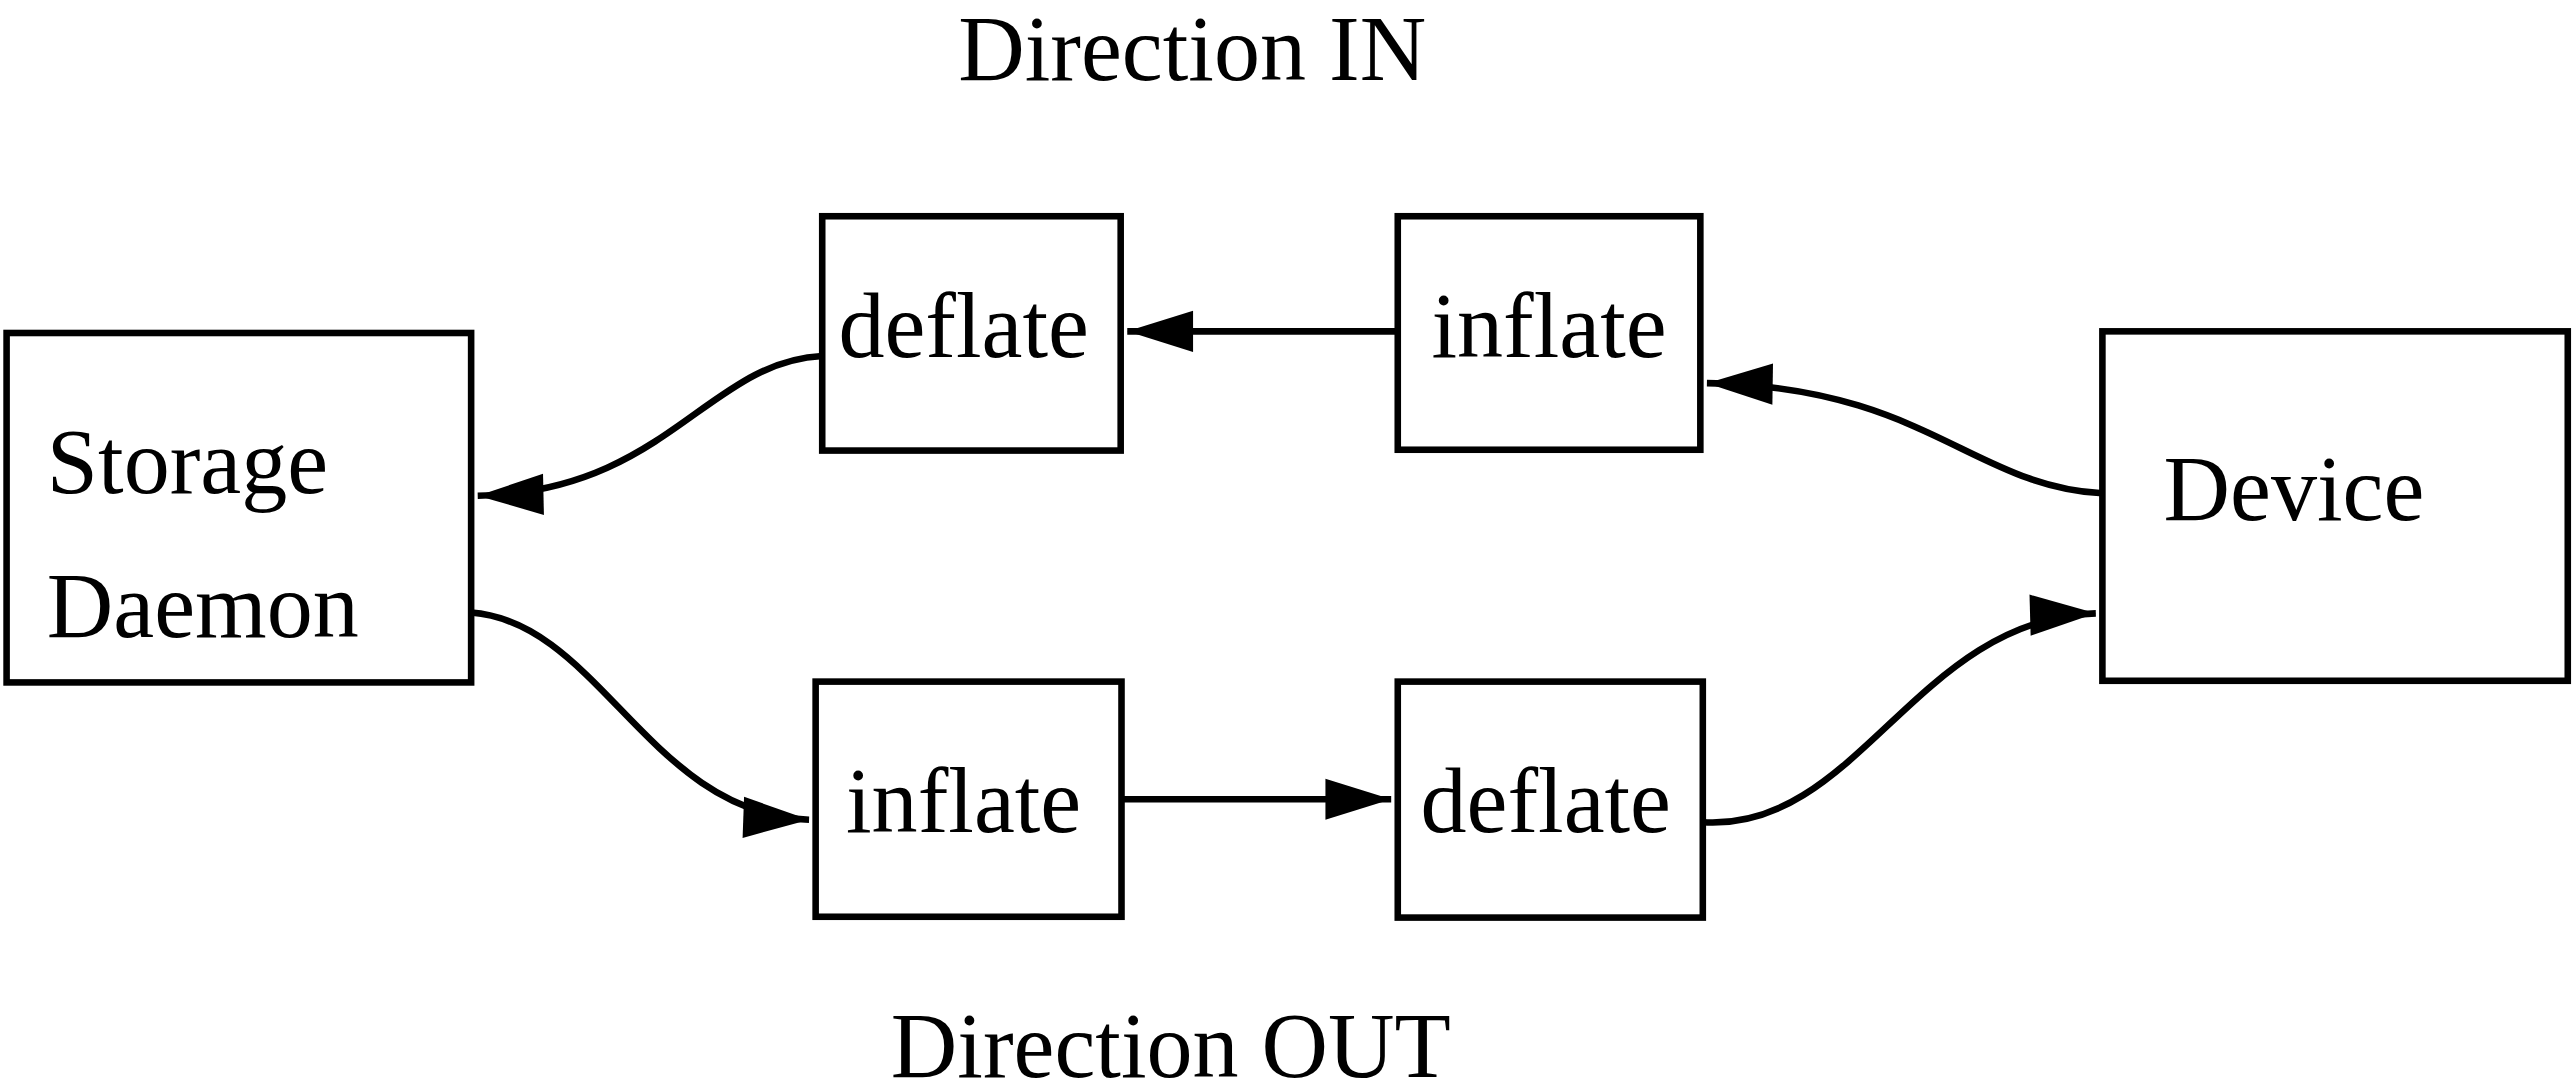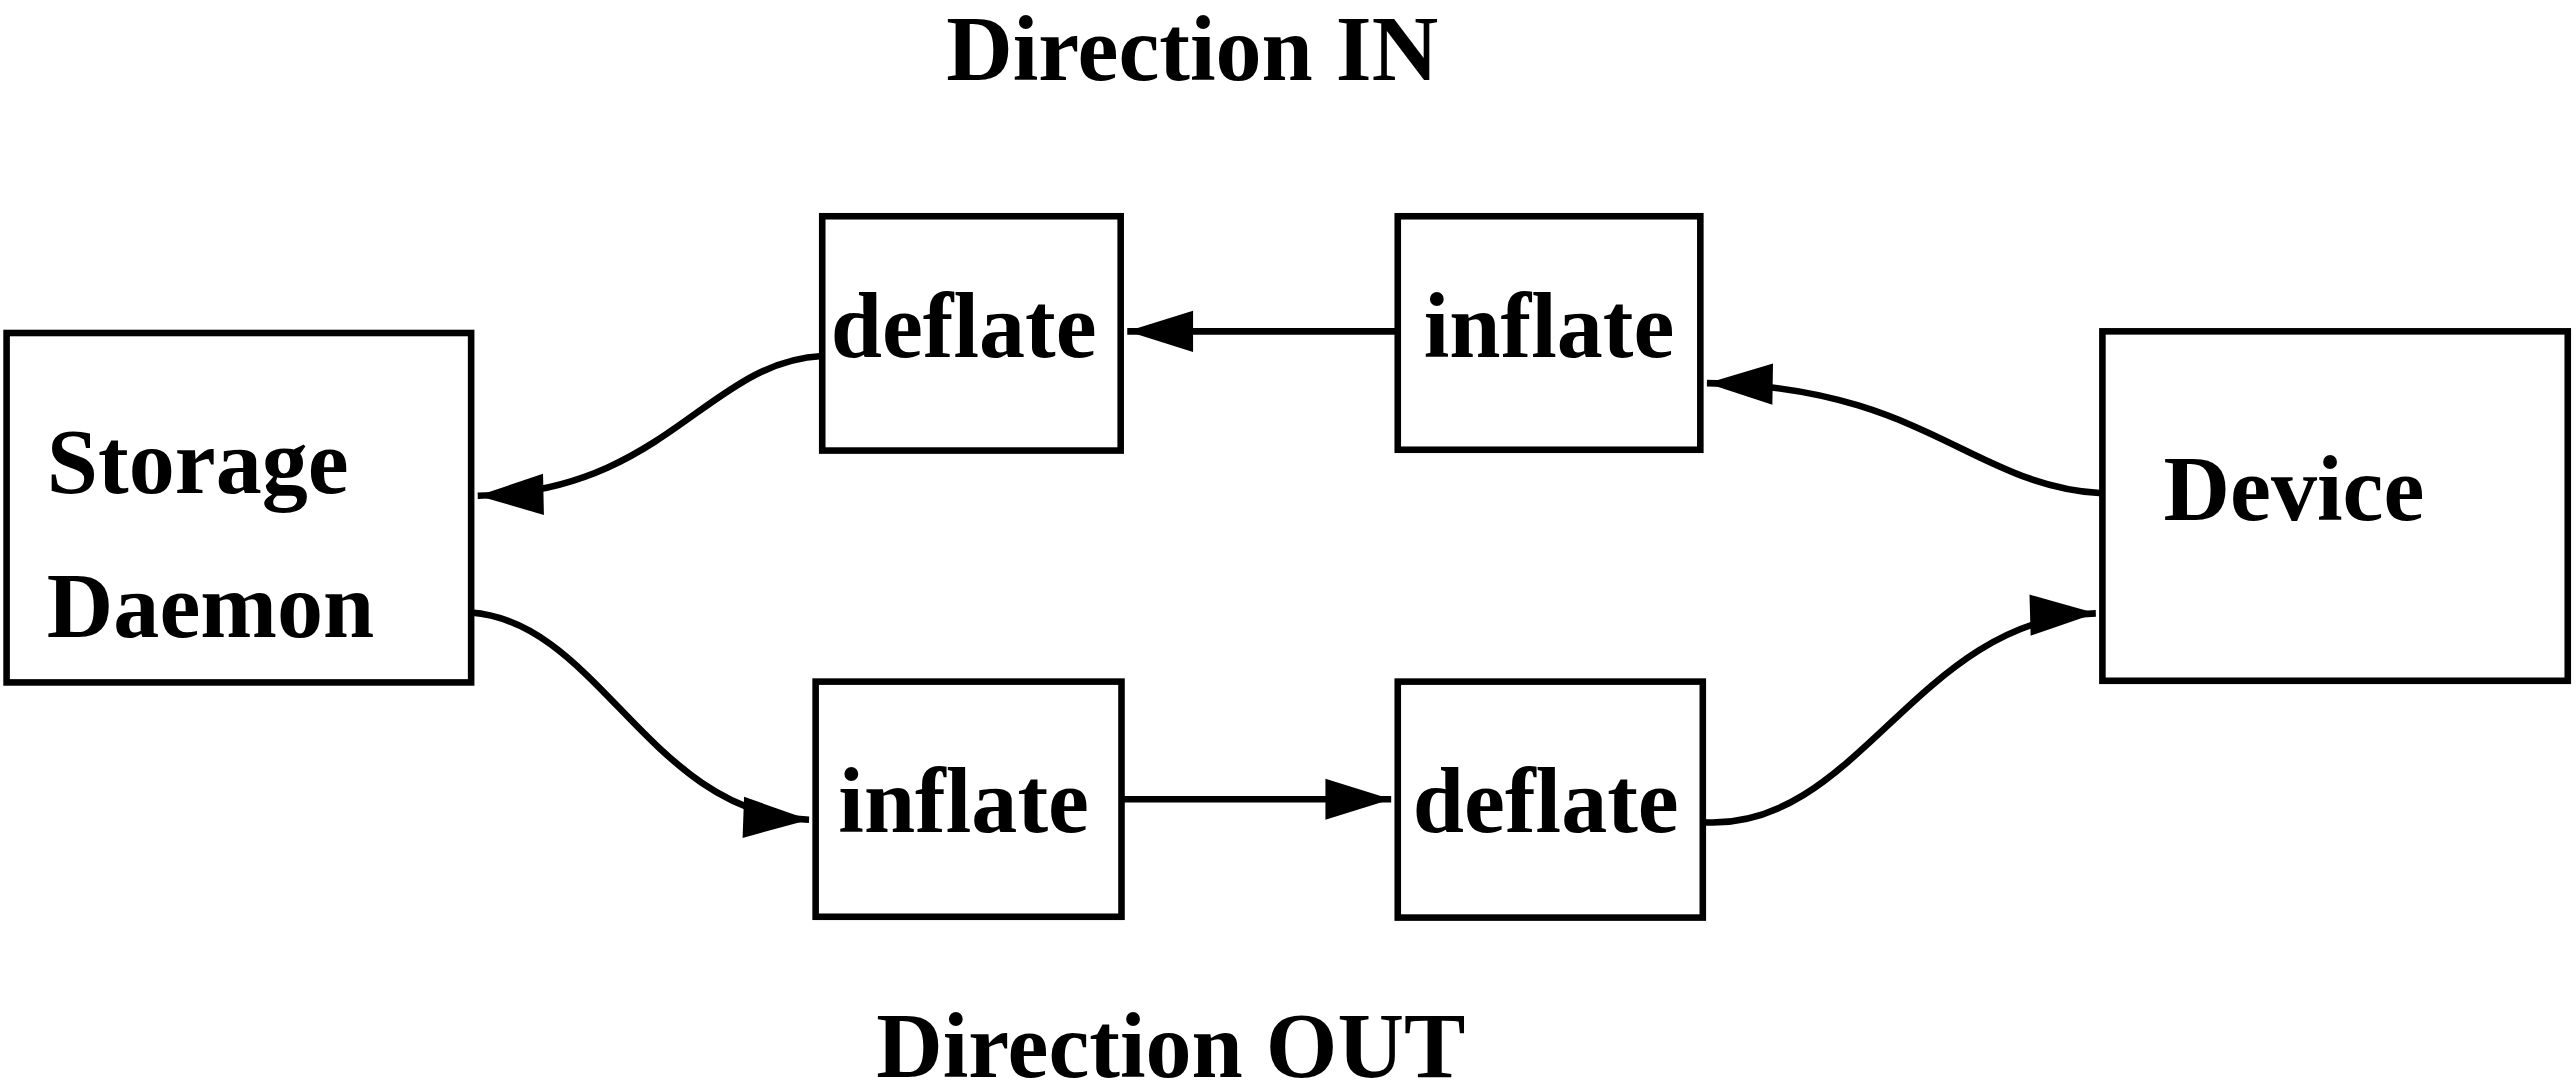--- a/index.html
+++ b/index.html
@@ -3,21 +3,20 @@
 <meta charset="utf-8">
 <style>
   html, body {
     margin: 0;
     padding: 0;
     background: #ffffff;
   }
   .diagram-wrap {
     width: 100%;
     background: #15803d;
-    font-weight: bold;
   }
   svg {
     display: block;
     width: 100%;
     height: auto;
     background: #ffffff;
   }
   .node-rect {
     fill: #ffffff;
     stroke: #000000;

